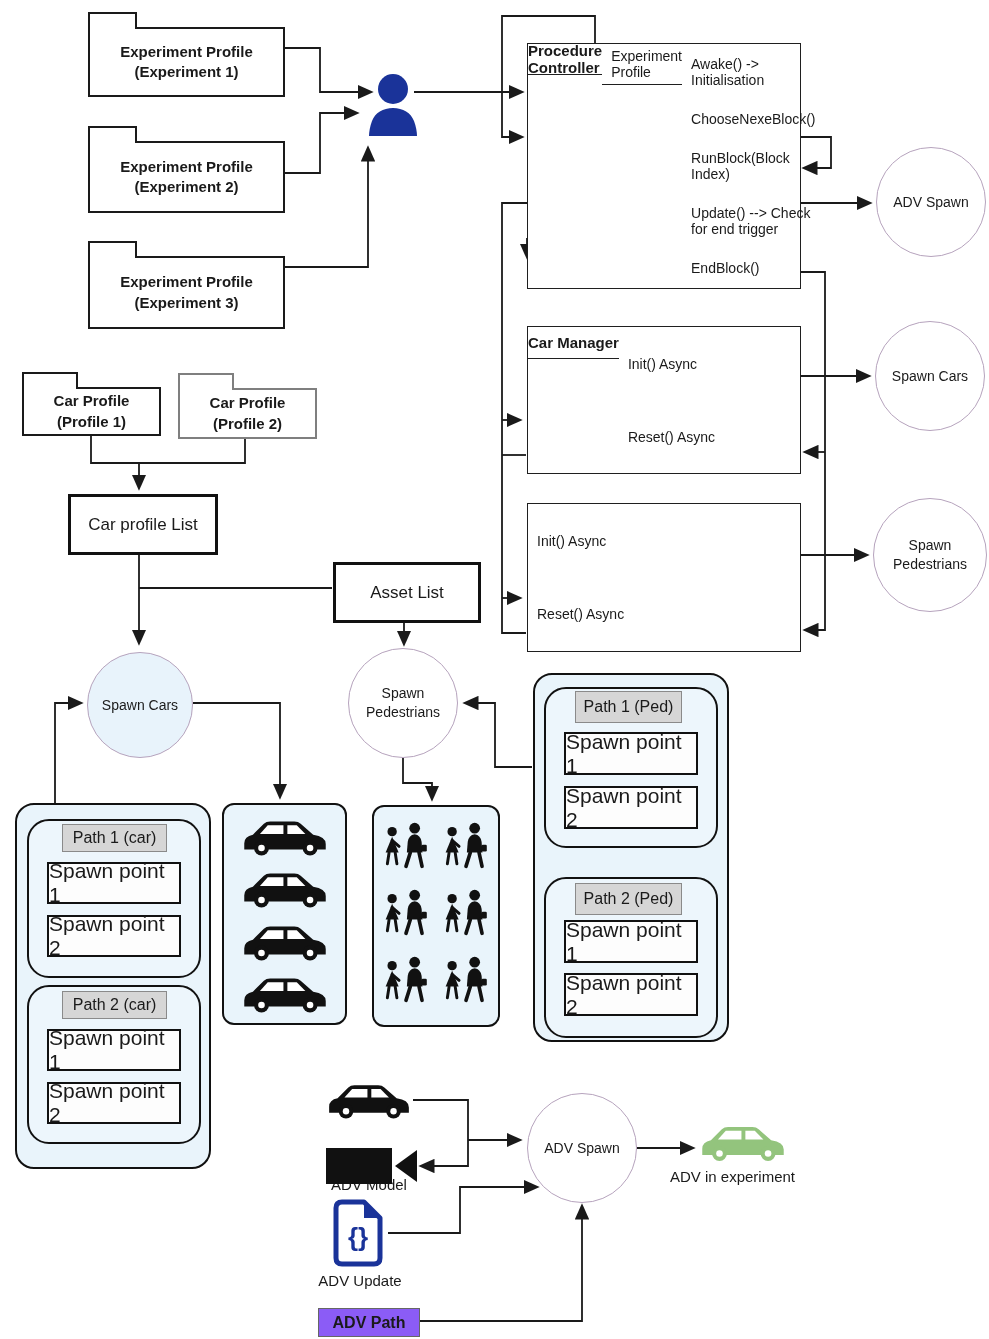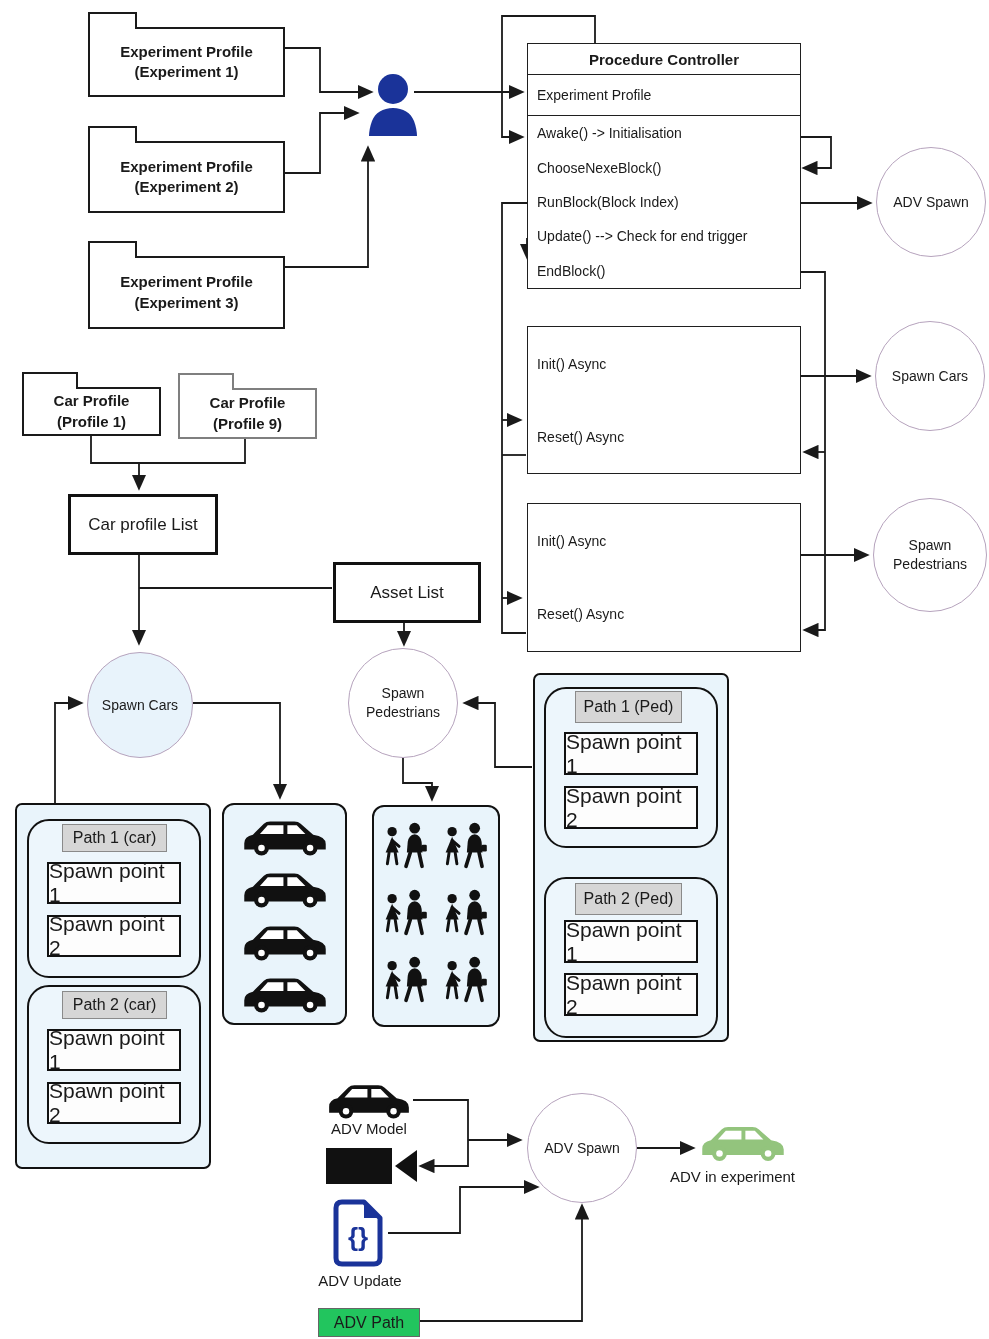--- a/index.html
+++ b/index.html
@@ -12,50 +12,50 @@
           display:flex;flex-direction:column;align-items:center;justify-content:center;
           font-weight:bold;font-size:15px;text-align:center;line-height:1.35;}
   .folder .tab{position:absolute;top:-17px;left:-2px;width:45px;height:15px;background:#fff;
           border:2px solid #1a1a1a;border-bottom:none;}
   .folder.gray,{border-color:#7f7f7f;}
   .folder.gray{border-color:#7f7f7f;}
   .folder.gray .tab{border-color:#7f7f7f;}
   .folder.wtab .tab{width:52px;}
   
   .uml{position:absolute;z-index:2;background:#fff;border:1.6px solid #1f1f1f;
-       display:flex;flex-direction:column;}
+       display:flex;}
   .uml-title{display:flex;align-items:center;justify-content:center;font-weight:bold;
        font-size:15px;border-bottom:1.6px solid #1f1f1f;}
   .uml-attr{display:flex;align-items:center;font-size:14px;padding-left:9px;
        border-bottom:1.6px solid #1f1f1f;}
   .uml-items{flex:1;display:flex;flex-direction:column;justify-content:space-around;
        font-size:14px;padding-left:9px;}
   
   .circle{position:absolute;z-index:2;border-radius:50%;border:1.6px solid #b6a3bd;background:#fff;
        display:flex;align-items:center;justify-content:center;text-align:center;
        font-size:14px;line-height:1.35;padding:0 8px;box-sizing:border-box;}
   .circle.blue{background:#e8f3fb;}
   
   .tbox{position:absolute;z-index:2;background:#fff;border:3px solid #111;
        display:flex;align-items:center;justify-content:center;font-size:17px;}
   
-  .rbox{position:absolute;z-index:2;background:#e9f4fb;border:2.5px solid #111;border-radius:7px;}
+  .rbox{position:absolute;z-index:2;background:#e9f4fb;border:2.5px solid #111;border-radius:19px;}
   .rbox .inner{position:absolute;background:#edf6fc;border:2.5px solid #111;border-radius:22px;}
   .plabel{position:absolute;z-index:3;background:#d6d6d6;border:1px solid #8a8a8a;
        display:flex;align-items:center;justify-content:center;font-size:16px;}
   .sp{position:absolute;z-index:3;background:#fdfdfd;border:2.5px solid #111;
        display:flex;align-items:center;justify-content:center;font-size:21px;}
   .iconbox{position:absolute;z-index:2;background:#e9f4fb;border:2.5px solid #111;border-radius:12px;}
   .carsbox{display:flex;flex-direction:column;justify-content:space-around;align-items:center;
        padding:4px 0;box-sizing:border-box;}
   .pedsbox{display:grid;grid-template-columns:1fr 1fr;justify-items:center;align-items:center;
        padding:8px 2px;box-sizing:border-box;}
   .lbl{position:absolute;z-index:2;font-size:15px;text-align:center;}
-  .graybox{position:absolute;z-index:2;background:#22c55e;border:1.5px solid #666;
-       display:flex;align-items:center;justify-content:center;font-size:16px;}
+  .graybox{position:absolute;z-index:2;background:#8b5cf6;border:1.5px solid #666;
+       display:flex;align-items:center;justify-content:center;font-size:16px;font-weight:bold;}
   svg{display:block;}
 </style>
 </head>
 <body>
 
 <div class="canvas">
 
   <svg width="0" height="0" aria-hidden="true">
     <defs>
       <symbol id="sym-car" viewBox="0 0 120 60">
@@ -146,20 +146,21 @@
     <div class="uml-items">
       <div>Awake() -&gt; Initialisation</div>
       <div>ChooseNexeBlock()</div>
       <div>RunBlock(Block Index)</div>
       <div>Update() --&gt; Check for end trigger</div>
       <div>EndBlock()</div>
     </div>
   </div>
 
   <div class="uml" style="left:527px;top:326px;width:272px;height:146px">
+    <div class="uml-title" style="height:31px">Car Manager</div>
     <div class="uml-items">
       <div>Init() Async</div>
       <div>Reset() Async</div>
     </div>
   </div>
 
   <div class="uml" style="left:527px;top:503px;width:272px;height:147px">
     <div class="uml-items">
       <div>Init() Async</div>
       <div>Reset() Async</div>
@@ -174,21 +175,21 @@
   <div class="circle" style="left:527px;top:1093px;width:110px;height:110px">ADV Spawn</div>
 
   <div class="folder wtab" style="left:22px;top:387px;width:135px;height:45px">
     <div class="tab"></div>
     <div>Car Profile</div>
     <div>(Profile 1)</div>
   </div>
   <div class="folder wtab gray" style="left:178px;top:388px;width:135px;height:47px">
     <div class="tab"></div>
     <div>Car Profile</div>
-    <div>(Profile 9)</div>
+    <div>(Profile 2)</div>
   </div>
 
   <div class="tbox" style="left:333px;top:562px;width:142px;height:55px">Asset List</div>
   <div class="tbox" style="left:68px;top:494px;width:144px;height:55px">Car profile List</div>
 
   <div class="rbox" style="left:15px;top:803px;width:192px;height:362px">
     <div class="inner" style="left:10px;top:14px;width:170px;height:155px"></div>
     <div class="plabel" style="left:45px;top:19px;width:103px;height:26px">Path 1 (car)</div>
     <div class="sp" style="left:30px;top:57px;width:130px;height:38px">Spawn point 1</div>
     <div class="sp" style="left:30px;top:110px;width:130px;height:38px">Spawn point 2</div>
@@ -241,21 +242,21 @@
     <div class="sp" style="left:29px;top:111px;width:130px;height:39px">Spawn point 2</div>
     <div class="inner" style="left:9px;top:202px;width:170px;height:157px"></div>
     <div class="plabel" style="left:40px;top:208px;width:105px;height:30px">Path 2 (Ped)</div>
     <div class="sp" style="left:29px;top:245px;width:130px;height:39px">Spawn point 1</div>
     <div class="sp" style="left:29px;top:298px;width:130px;height:39px">Spawn point 2</div>
   </div>
 
   <svg class="node" style="left:323px;top:1076px;color:#111" width="92" height="46" viewBox="0 0 120 60">
       <use href="#sym-car"></use>
     </svg>
-  <div class="lbl" style="left:323px;top:1120px;width:92px">ADV Model</div>
+  <div class="lbl" style="left:323px;top:1176px;width:92px">ADV Model</div>
 
   <svg class="node" style="left:325px;top:1146px" width="94" height="40" viewBox="0 0 94 40">
     <rect x="1" y="2" width="66" height="36" fill="#111"></rect>
     <polygon points="92,4 92,36 70,20" fill="#111"></polygon>
   </svg>
 
   <svg class="node" style="left:328px;top:1198px" width="60" height="70" viewBox="0 0 60 70">
     <path d="M14 4 H36 L52 20 V60 Q52 66 46 66 H14 Q8 66 8 60 V10 Q8 4 14 4 Z" fill="#ffffff" stroke="#1a3399" stroke-width="5" stroke-linejoin="round"></path>
     <path d="M36 4 V20 H52 Z" fill="#1a3399"></path>
     <text x="30" y="48" text-anchor="middle" font-family="Liberation Sans, sans-serif" font-size="26" font-weight="bold" fill="#1a3399">{}</text>

